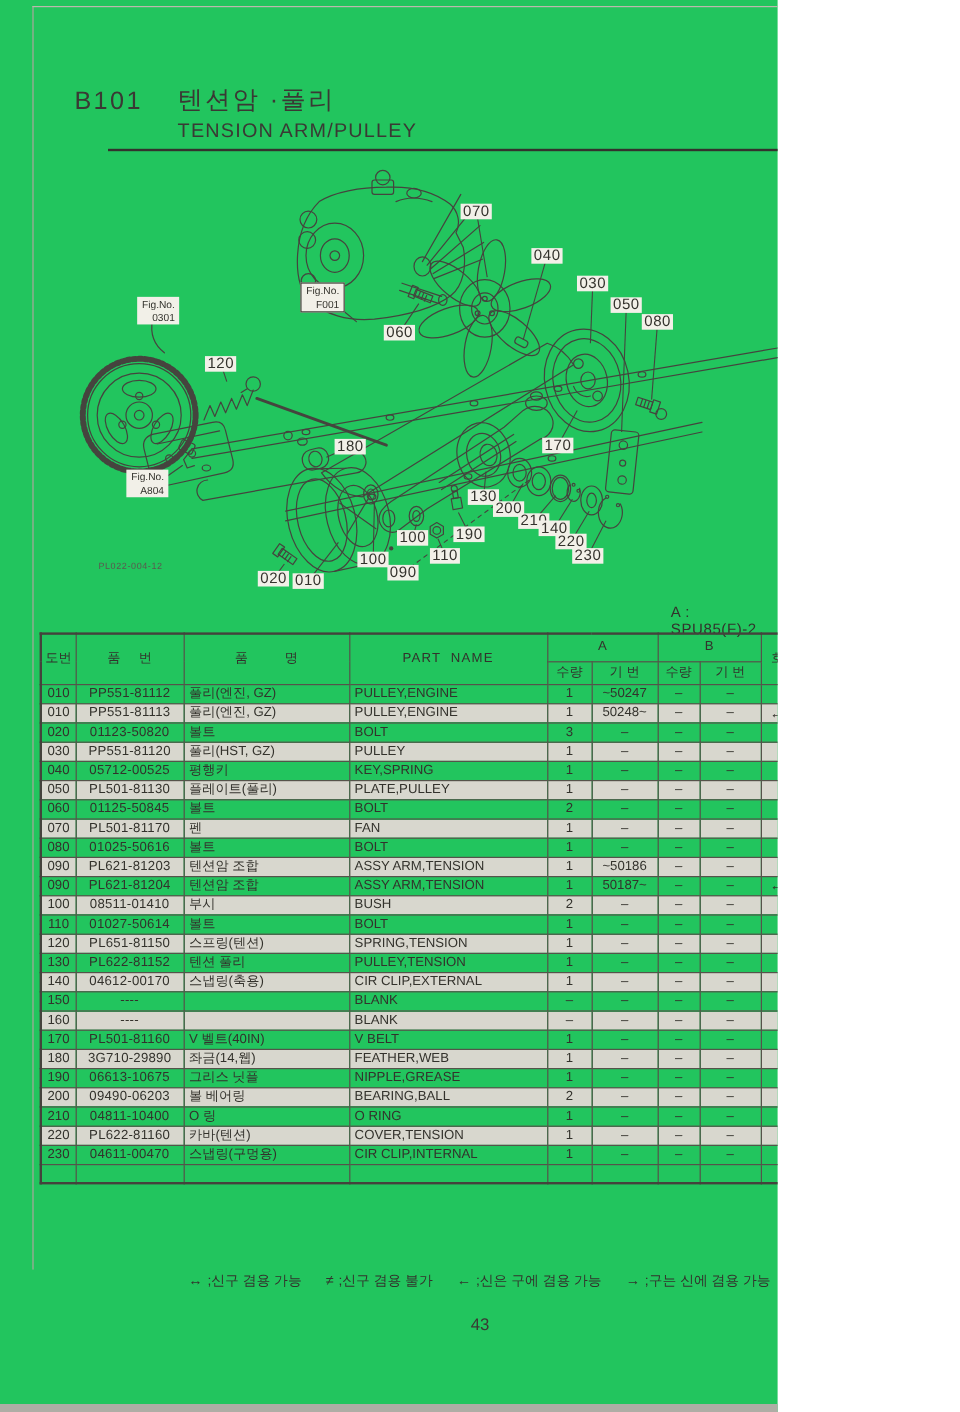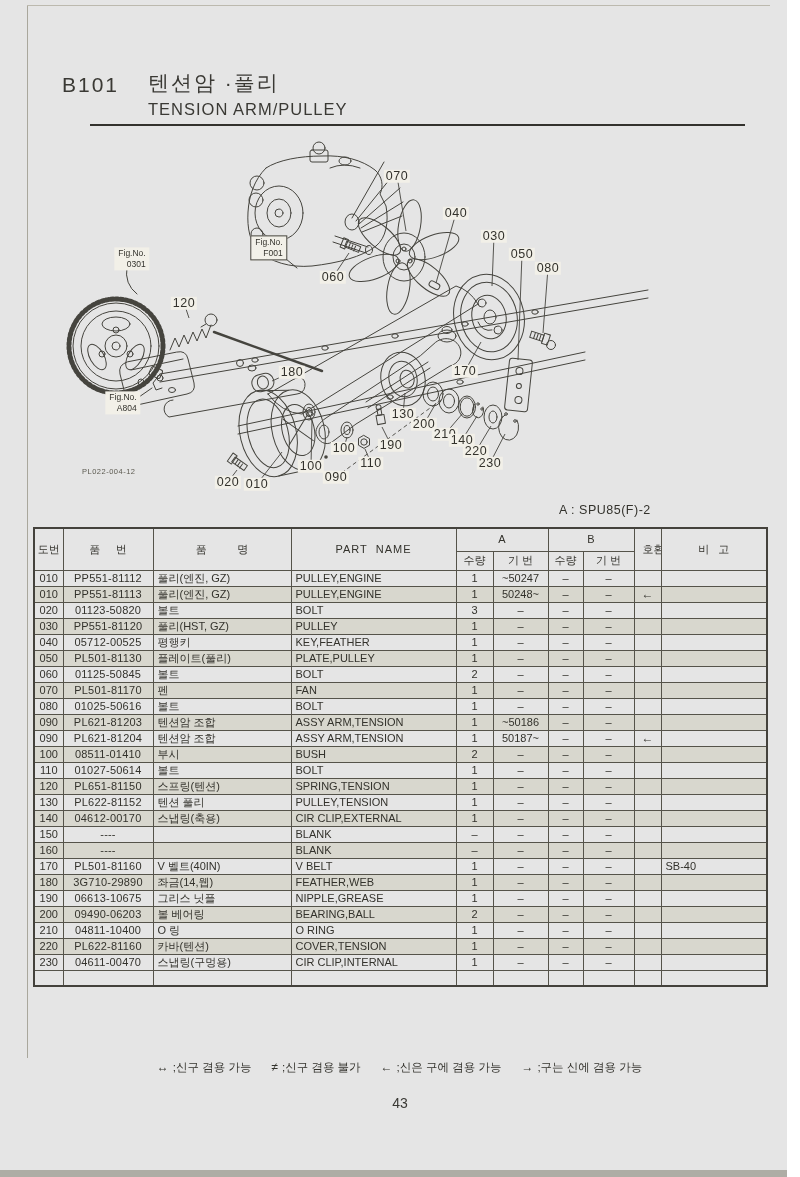--- a/index.html
+++ b/index.html
@@ -1,18 +1,18 @@
 <!DOCTYPE html>
 <html><head>
 <meta charset="utf-8">
 <style>
   html,body{margin:0;padding:0;}
   .page{
-    position:relative;width:787px;height:1177px;
-    background:#e5e5e5;color:#34332e;
+    position:relative;width:648px;height:1177px;
+    background:#22c55e;color:#34332e;
     font-family:"Liberation Sans","DejaVu Sans",sans-serif;
     overflow:hidden;
   }
   
   .frame-left{position:absolute;left:27px;top:5px;width:1px;height:1053px;background:#a9a79c;}
   .frame-top{position:absolute;left:27px;top:5px;width:743px;height:1px;background:#bcb9ae;}
   .scan-band-bottom{position:absolute;left:0;bottom:0;width:800px;height:7px;background:#aeada5;}
 
   
   .page-code{position:absolute;left:62px;top:73px;font-size:21px;letter-spacing:2px;color:#3a3934;}
@@ -386,21 +386,21 @@
       <td class="c-center">–</td>
       <td class="c-center">–</td>
       <td class="c-center">–</td>
       <td class="cell-compat"></td>
       <td class="c-left"></td>
     </tr>
         <tr>
       <td class="c-center">040</td>
       <td class="cell-part-no">05712-00525</td>
       <td class="c-left">평행키</td>
-      <td class="c-left">KEY,FEATHER</td>
+      <td class="c-left">KEY,SPRING</td>
       <td class="c-center">1</td>
       <td class="c-center">–</td>
       <td class="c-center">–</td>
       <td class="c-center">–</td>
       <td class="cell-compat"></td>
       <td class="c-left"></td>
     </tr>
         <tr class="shaded">
       <td class="c-center">050</td>
       <td class="cell-part-no">PL501-81130</td>

